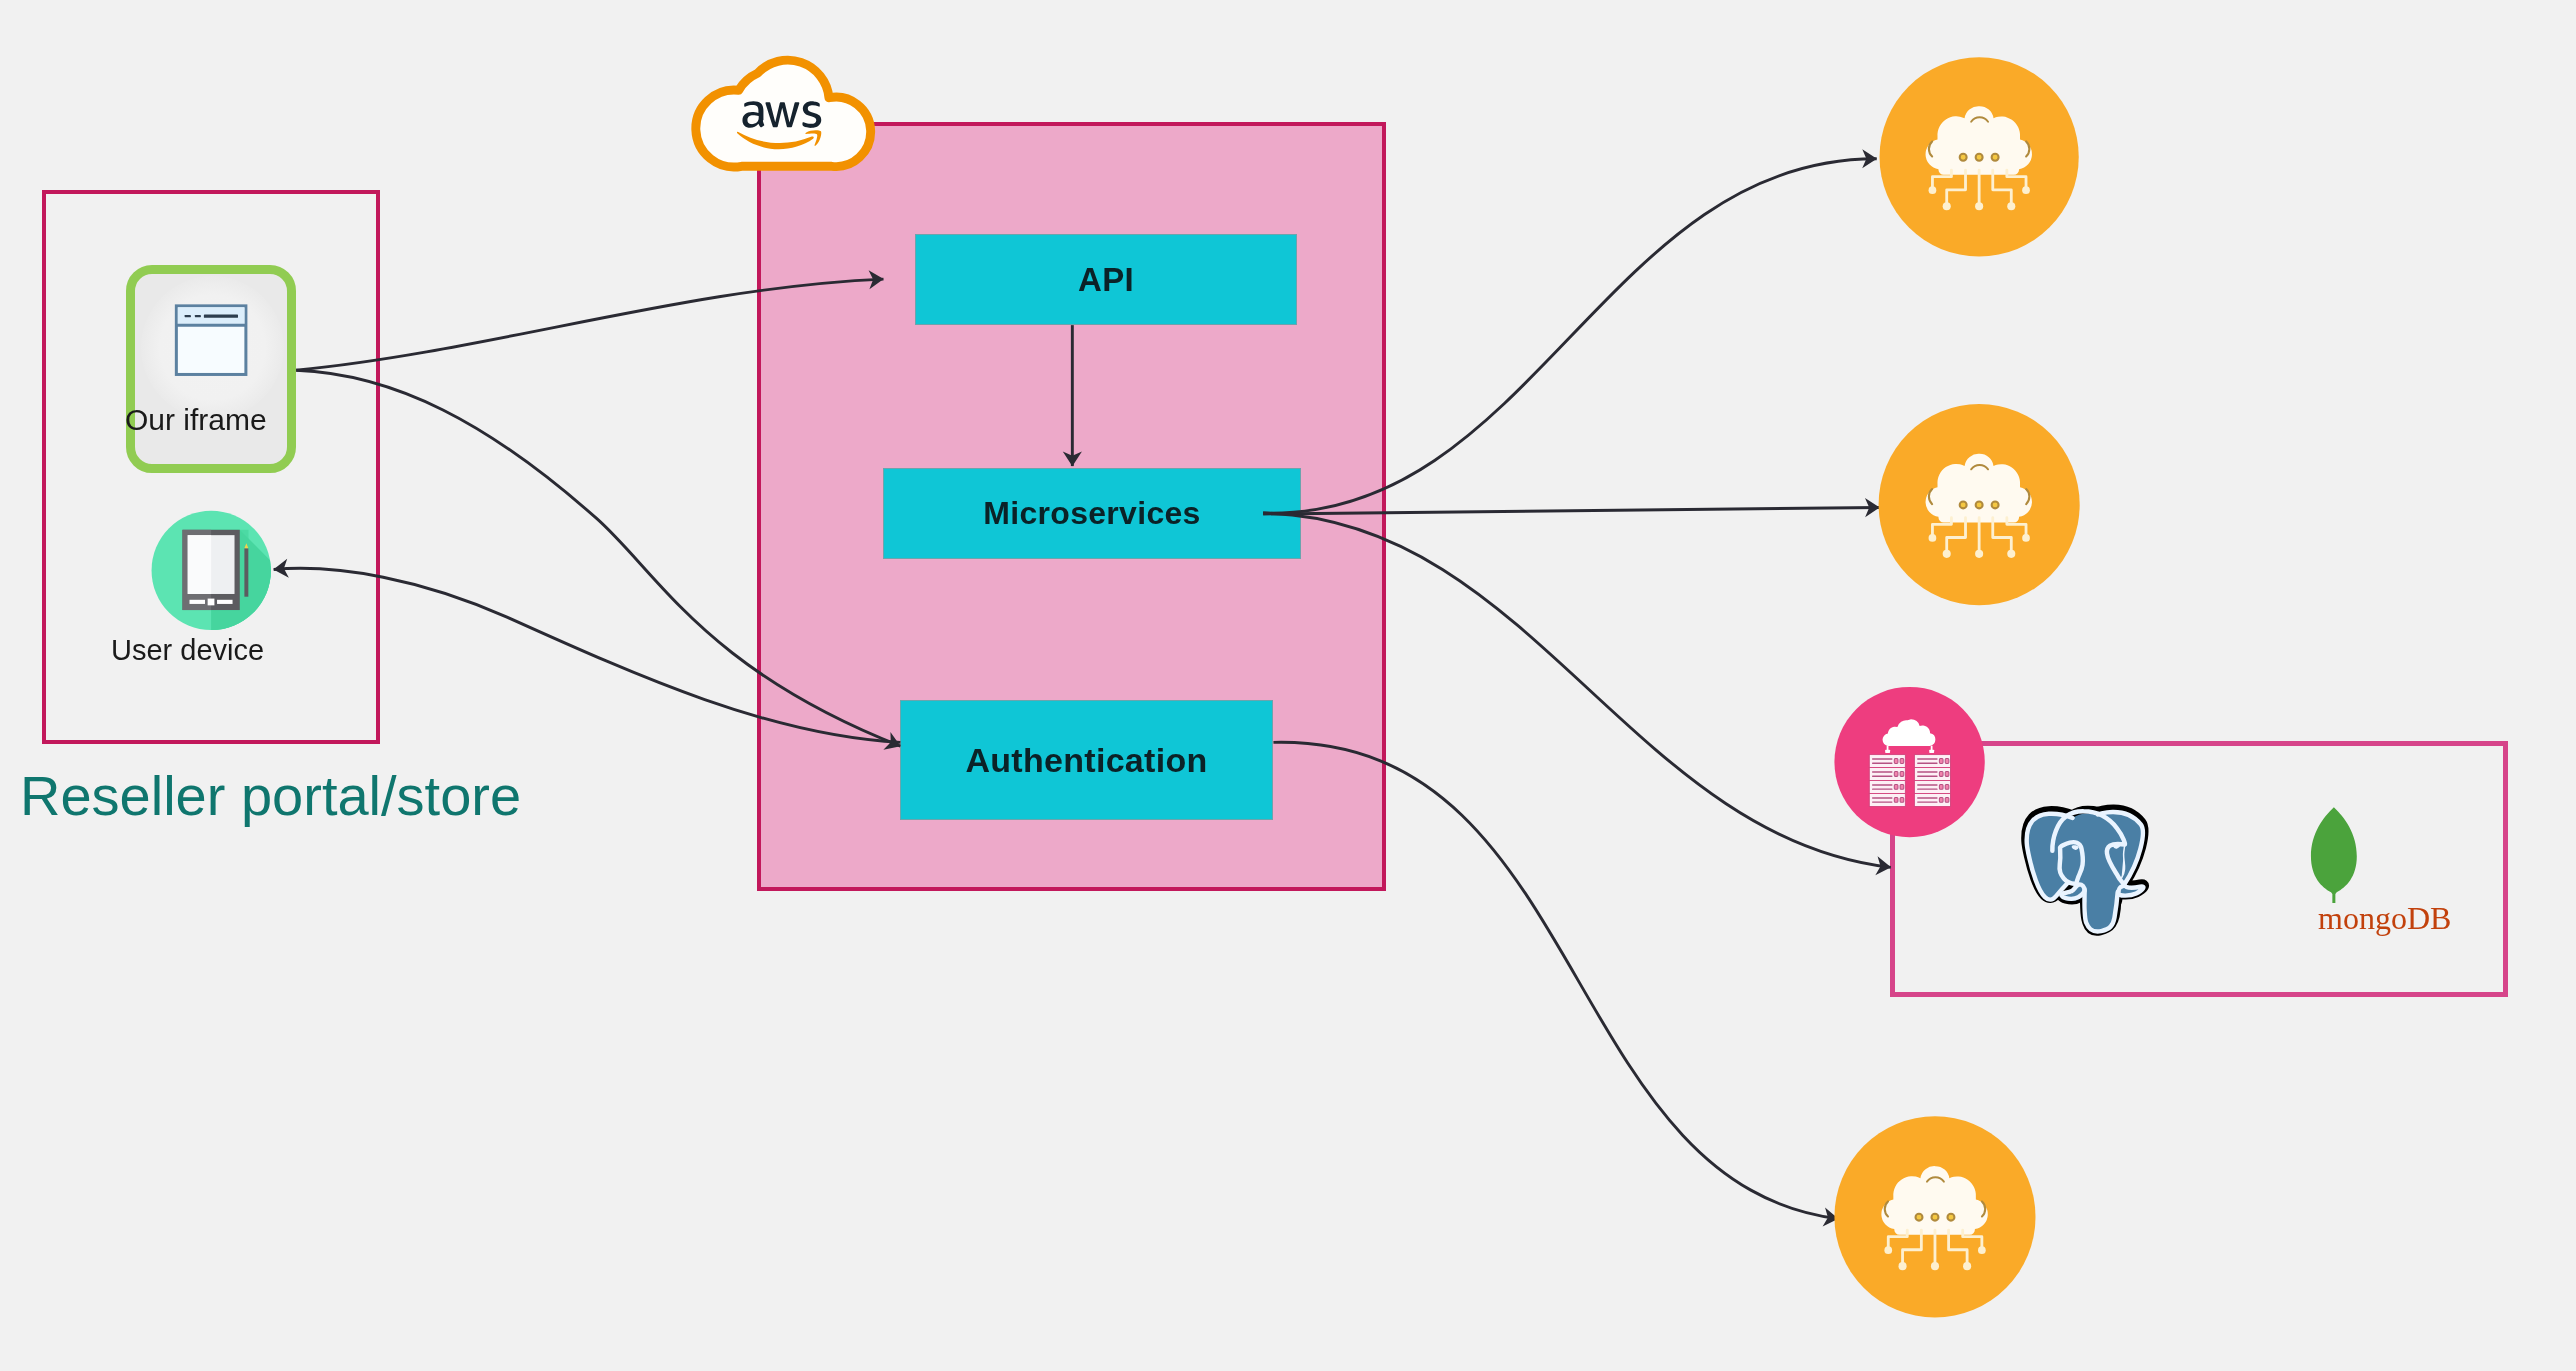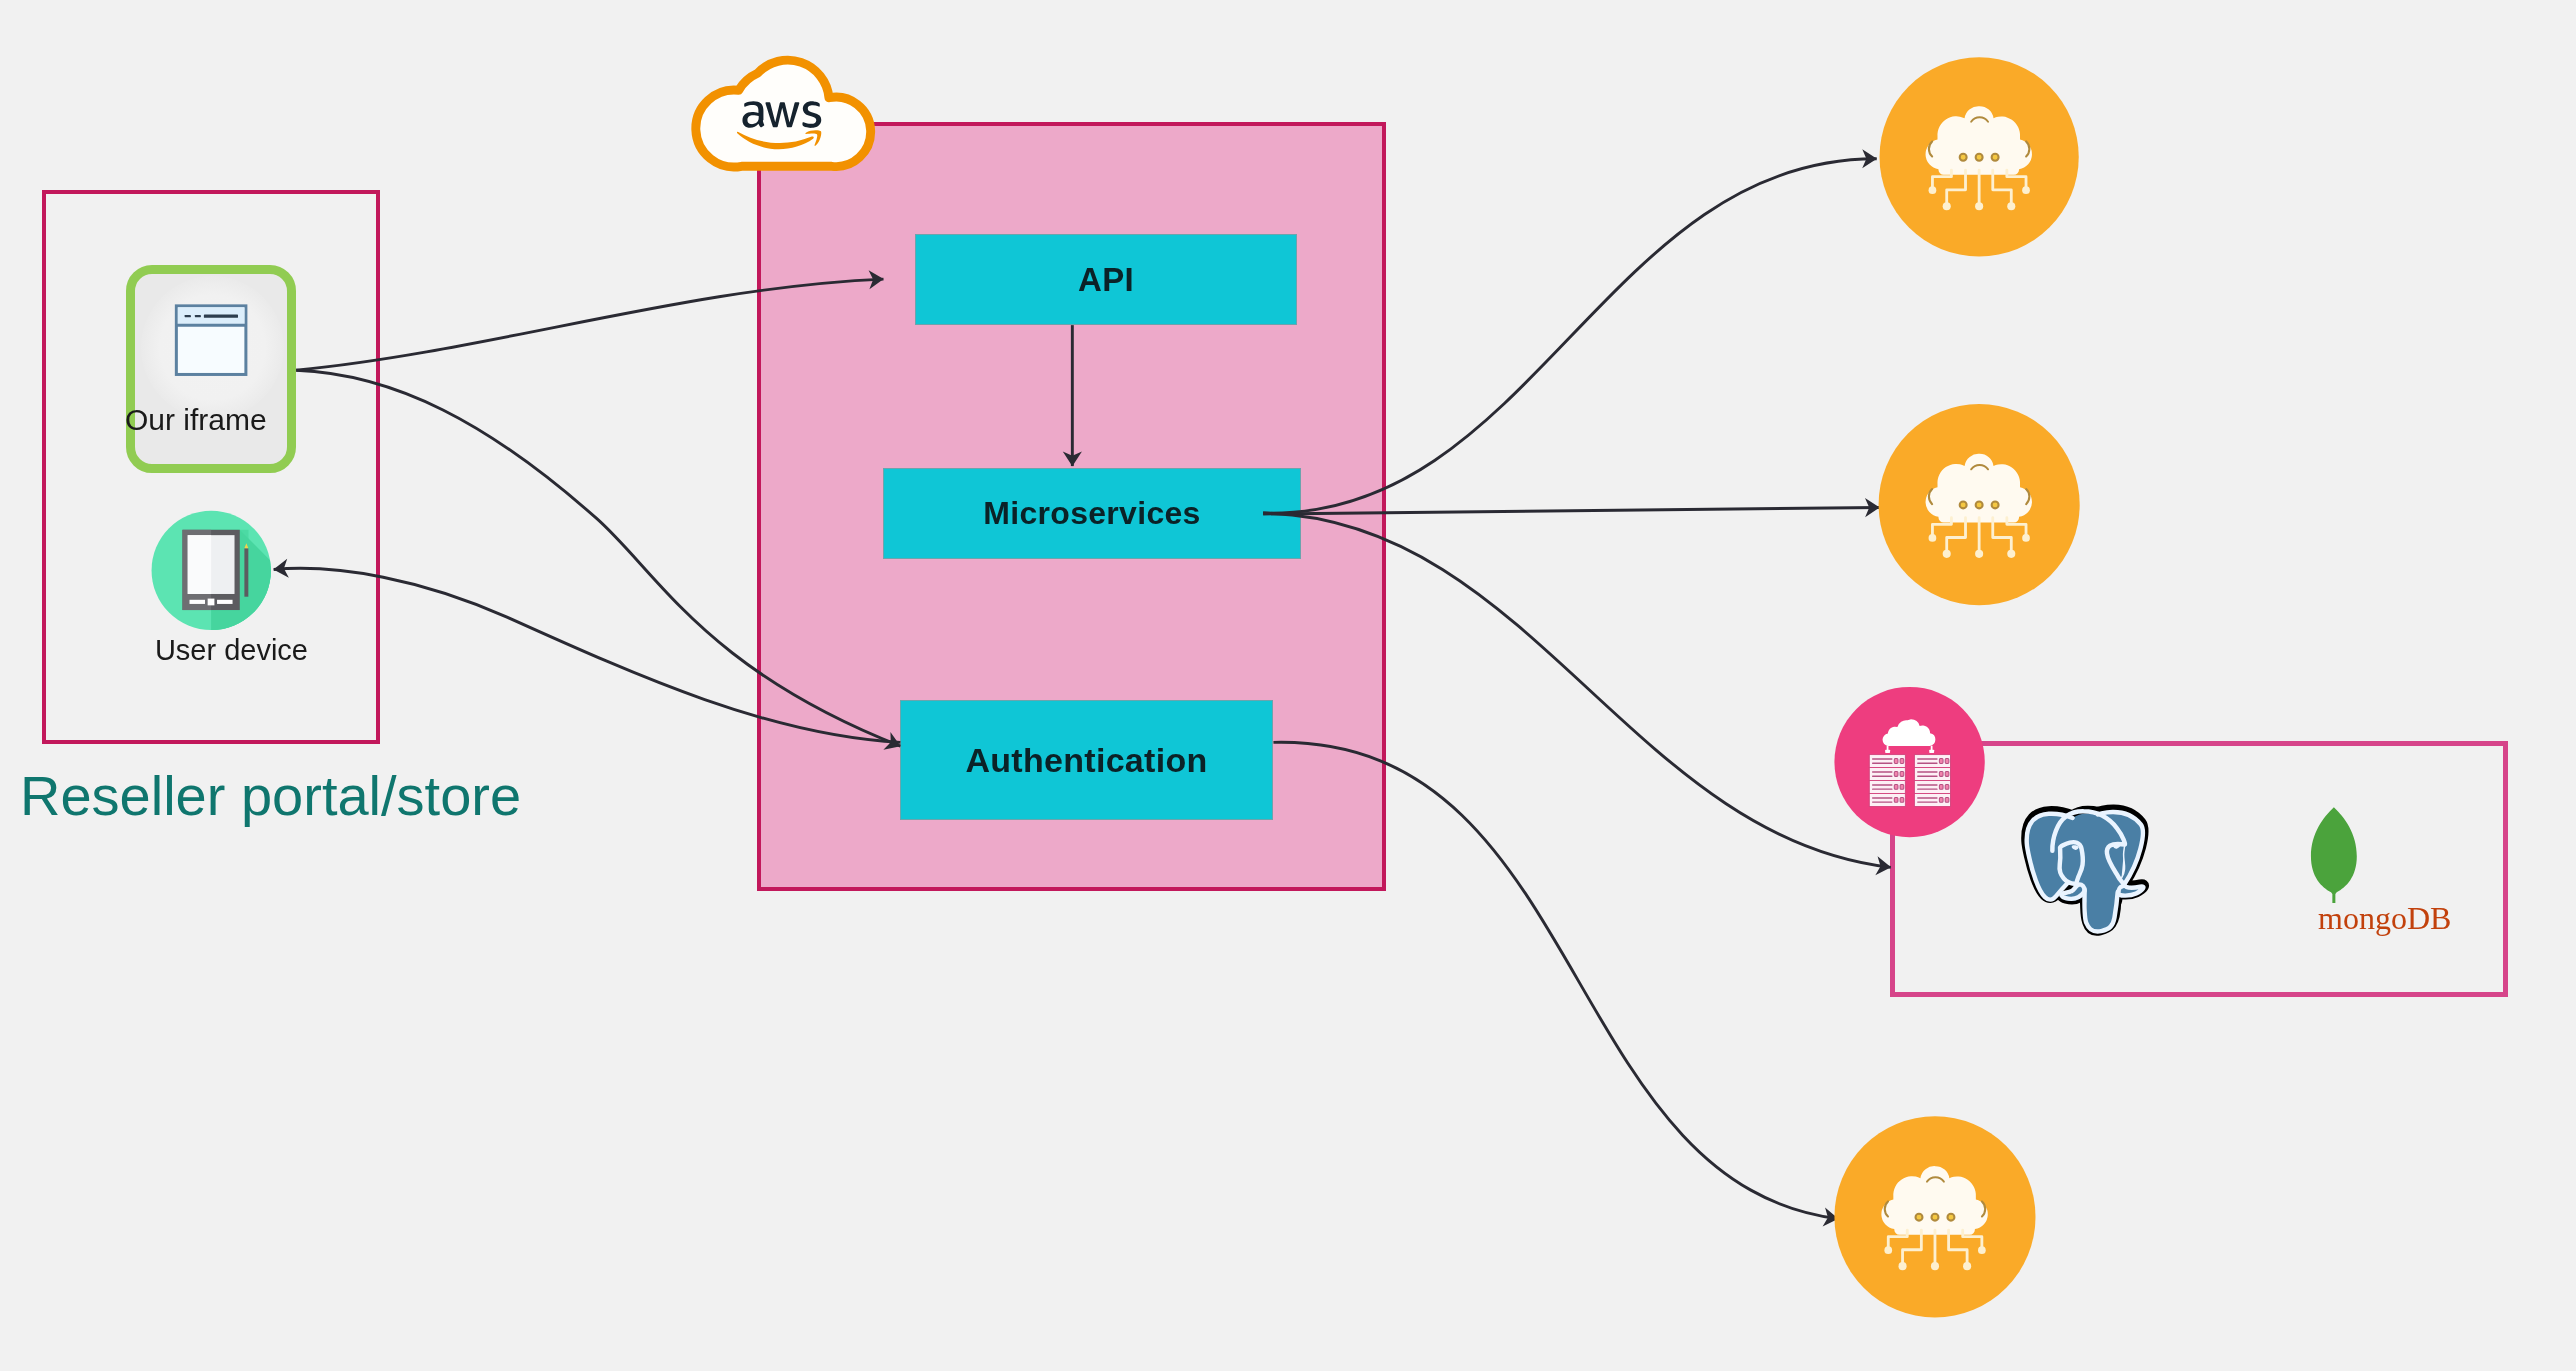--- a/index.html
+++ b/index.html
@@ -21,21 +21,21 @@
       border:5.6px solid #d6458a;background:transparent;}
 
   
   .iframe-card{left:126px;top:265px;width:170px;height:208px;box-sizing:border-box;
       border:9.4px solid #91cc52;border-radius:26px;background:#e9e9e9;}
   .iframe-glow{left:141px;top:276px;width:143px;height:143px;border-radius:50%;
       background:radial-gradient(circle at 50% 50%, #f2f2f2 0%, #f1f1f1 52%, rgba(241,241,241,0) 74%);}
   .iframe-label{left:125px;top:405px;width:170px;font-size:30px;color:#1a1a1a;line-height:1;}
 
   
-  .device-label{left:111px;top:636px;width:197px;text-align:right;font-size:29px;color:#1a1a1a;line-height:1;}
+  .device-label{left:111px;top:636px;width:197px;text-align:left;font-size:29px;color:#1a1a1a;line-height:1;}
 
   
   .cyan{box-sizing:border-box;background:#0fc6d6;border:0.9px solid #6ba4ad;
       display:flex;align-items:center;justify-content:center;
       font-weight:bold;color:#0b2227;letter-spacing:0.3px;}
   .cyan-api{left:883px;top:234px;width:382px;height:91px;font-size:33px;margin-left:32px;}
   .cyan-micro{left:883px;top:468px;width:418px;height:91px;font-size:32px;}
   .cyan-auth{left:900px;top:700px;width:373px;height:120px;font-size:34px;}
 
   .mongo-label{left:2271px;top:902px;font-size:32px;color:#c2410c;

